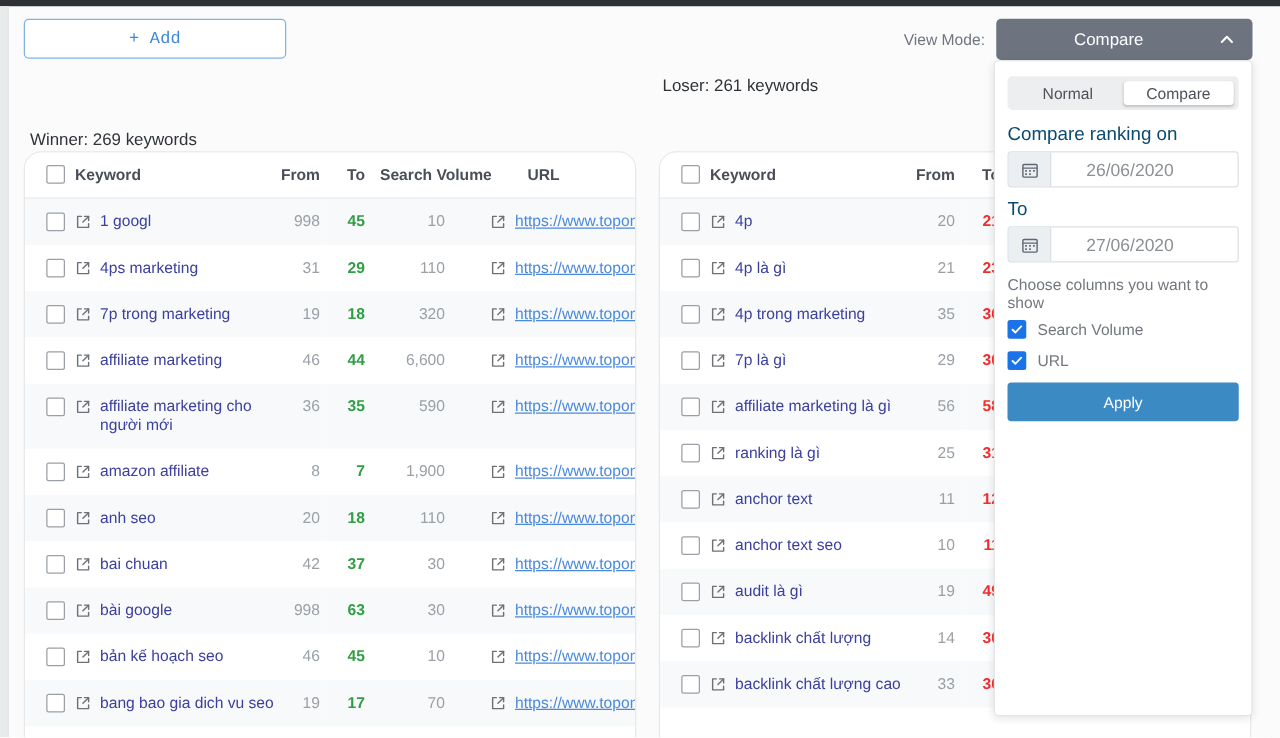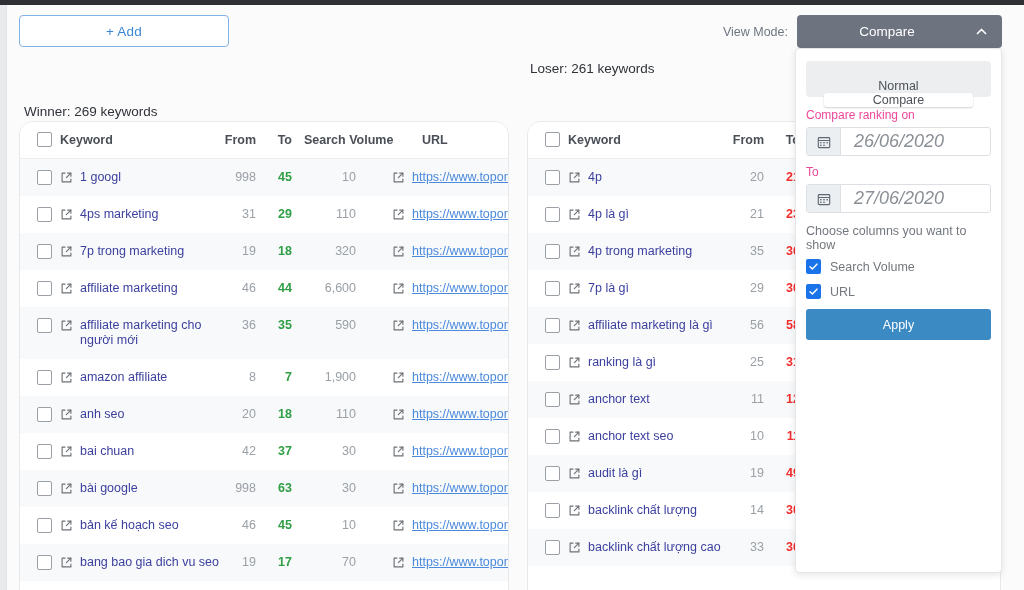--- a/index.html
+++ b/index.html
@@ -41,20 +41,21 @@
     position: absolute; top: 15px; left: 19px;
     width: 210px; height: 32px;
     border: 1px solid #7fb2e5;
     border-radius: 4px;
     background: #ffffff;
     color: #3b86d6;
     font-size: 13.5px;
     display: flex; align-items: center; justify-content: center;
     cursor: pointer;
     letter-spacing: .2px;
+    font-family: Liberation Mono, monospace;
   }
 
   .viewmode-wrap {
     position: absolute; top: 15px; right: 22px;
     display: flex; align-items: center; gap: 9px;
   }
   .viewmode-label {
     font-size: 12.5px;
     color: #6f7680;
   }
@@ -178,39 +179,38 @@
     border-radius: 4px;
     box-shadow: 0 2px 7px rgba(0,0,0,.10);
     padding: 12px 10px 10px 10px;
     z-index: 20;
   }
   .seg {
     display: flex;
     background: #eceeef;
     border-radius: 4px;
     height: 27px;
-    padding: 18px;
+    padding: 4px;
     margin-bottom: 11px;
-    flex-direction: column;
   }
   .seg-opt {
     flex: 1;
     display: flex; align-items: center; justify-content: center;
     font-size: 12.5px;
     color: #4d5258;
     border-radius: 3px;
     cursor: pointer;
   }
   .seg-opt.active {
     background: #ffffff;
     box-shadow: 0 1px 2px rgba(0,0,0,.18);
   }
   .panel-label {
-    font-size: 12px;
-    color: #ec4899;
+    font-size: 15px;
+    color: #0c4a6e;
     margin-bottom: 5px;
     margin-top: 3px;
   }
   .date-field {
     display: flex;
     height: 29px;
     border: 1px solid #dcdfe3;
     border-radius: 3px;
     overflow: hidden;
     background: #fff;
@@ -220,24 +220,23 @@
   .date-icon-box {
     width: 34px;
     background: #eceff2;
     border-right: 1px solid #dcdfe3;
     display: flex; align-items: center; justify-content: center;
   }
   .cal-icon { width: 14px; height: 14px; }
   .date-val {
     flex: 1;
     display: flex; align-items: center;
-    padding-left: 13px;
-    font-size: 18px;
+    padding-left: 28px;
+    font-size: 14px;
     color: #8b9096;
-    font-style: italic;
   }
   .cols-label {
     font-size: 12.5px;
     color: #73787e;
     margin-top: 11px; margin-bottom: 7px;
   }
   .cb-row {
     display: flex; align-items: center;
     gap: 9px;
     margin-bottom: 10px;

